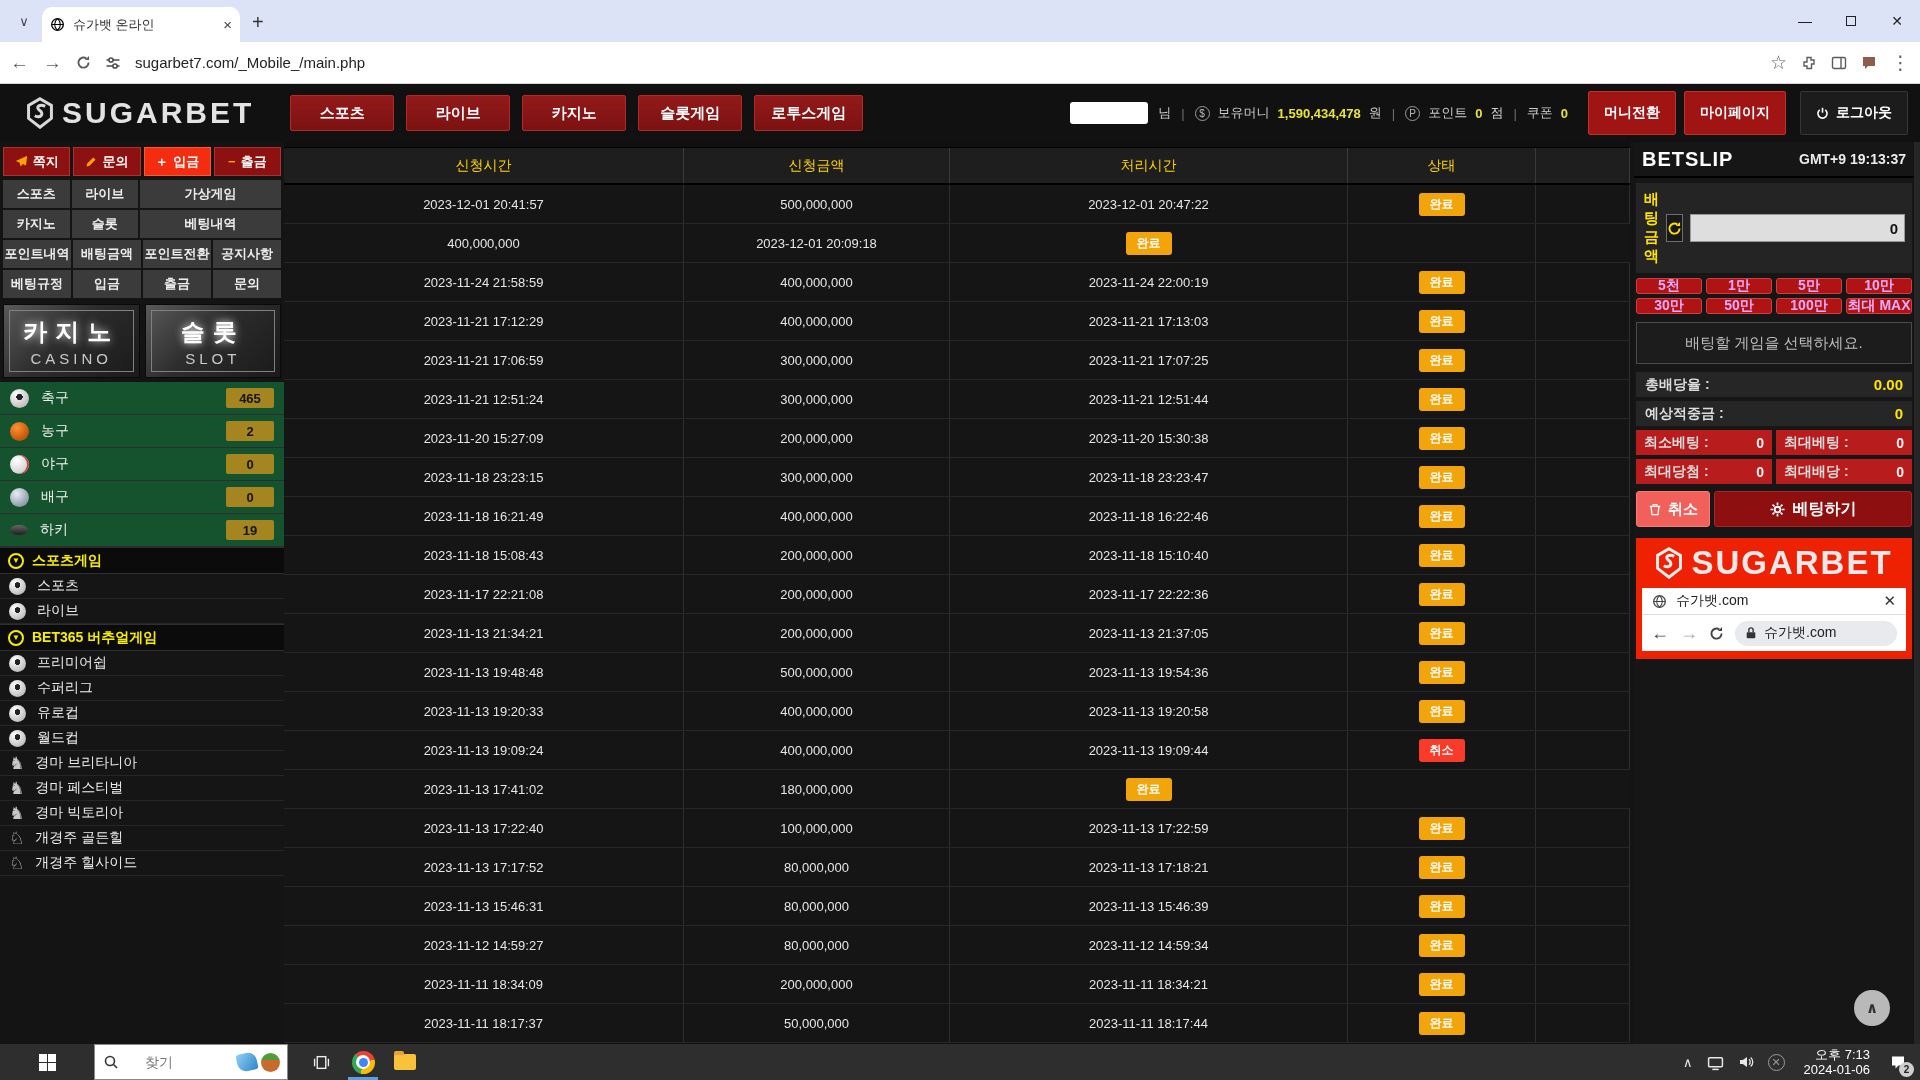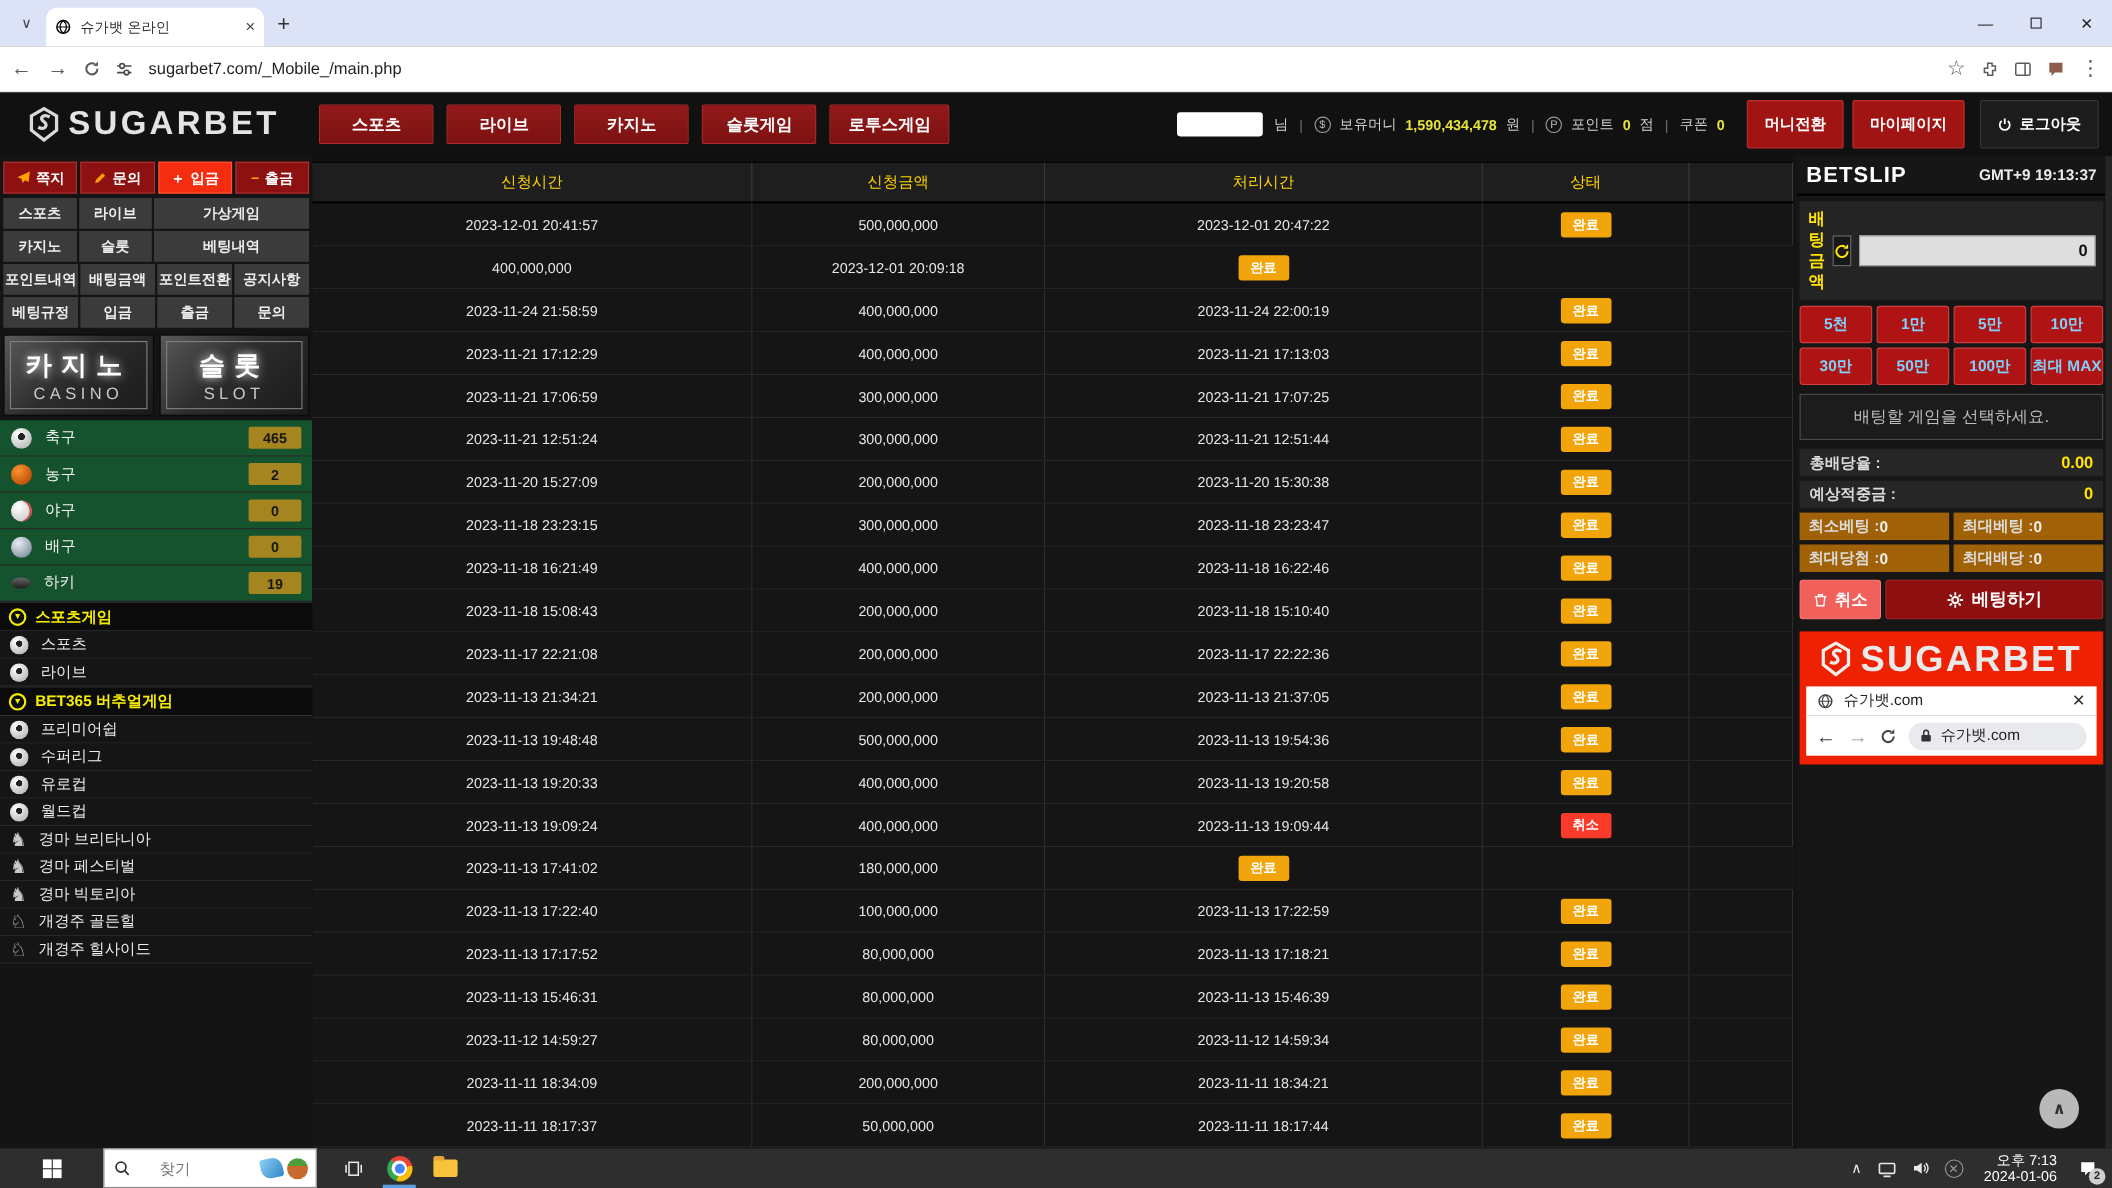--- a/index.html
+++ b/index.html
@@ -82,28 +82,28 @@
   
   .betslip{position:absolute;top:142px;left:1634px;width:280px;bottom:36px;background:#161616;}
   .bs-title{height:36px;display:flex;align-items:center;justify-content:space-between;padding:0 8px;border-bottom:2px solid #000;}
   .bs-title-l{font-size:20px;font-weight:bold;color:#fff;letter-spacing:1px;}
   .bs-gmt{font-size:14px;font-weight:bold;color:#ececec;}
   .bs-amount{margin:5px 2px 3px;background:#242424;display:flex;align-items:center;gap:7px;padding:7px 8px;}
   .bs-amt-label{color:#ffe300;font-size:15px;font-weight:bold;}
   .bs-refresh{width:30px;height:28px;background:#181818;border:1px solid #6e6e6e;display:flex;align-items:center;justify-content:center;color:#ffe300;}
   .bs-input{flex:1;height:28px;background:#dedede;border:1px solid #999;color:#111;font-size:15px;font-weight:bold;text-align:right;padding:0 6px;font-family:inherit;}
   .bs-quick{display:grid;grid-template-columns:repeat(4,1fr);gap:4px;padding:2px 2px;}
-  .bs-qbtn{height:34px;background:#b01313;border:1px solid #d04040;border-radius:3px;color:#7dd3fc;font-size:14px;font-weight:bold;display:flex;align-items:center;justify-content:center;white-space:nowrap;}
+  .bs-qbtn{height:16px;background:#b01313;border:1px solid #d04040;border-radius:3px;color:#f0abfc;font-size:14px;font-weight:bold;display:flex;align-items:center;justify-content:center;white-space:nowrap;}
   .bs-msg{margin:6px 2px;height:42px;border:1px solid #4b4b4b;background:#1c1c1c;display:flex;align-items:center;justify-content:center;color:#bdbdbd;font-size:15px;}
   .bs-stats{display:flex;flex-direction:column;gap:4px;padding:2px 2px;}
   .stat-full{height:25px;background:#262626;display:flex;align-items:center;justify-content:space-between;padding:0 9px;}
   .stat-label{color:#dcdcdc;font-size:14px;font-weight:bold;}
   .stat-val-y{color:#ffe400;font-size:15px;font-weight:bold;}
   .stat-half-row{display:flex;gap:4px;}
-  .stat-half{flex:1;height:25px;background:#a16207;display:flex;align-items:center;padding:0 8px;}
+  .stat-half{flex:1;height:25px;background:#b91c1c;display:flex;align-items:center;justify-content:space-between;padding:0 8px;}
   .stat-val-w{color:#f2f2f2;font-size:14px;font-weight:bold;}
   .bs-actions{display:flex;gap:4px;padding:5px 2px;}
   .bs-cancel{width:74px;height:36px;background:#f1605a;border:1px solid #ff7a73;border-radius:3px;color:#fff;font-size:15px;font-weight:bold;display:flex;align-items:center;justify-content:center;gap:6px;}
   .bs-bet{flex:1;height:36px;background:#8d0f0f;border:1px solid #a82525;border-radius:3px;color:#fff;font-size:16px;font-weight:bold;display:flex;align-items:center;justify-content:center;gap:8px;}
   .bs-banner{margin:6px 2px 0;background:#ee2103;padding:0 0 8px;}
   .banner-logo{height:50px;display:flex;align-items:center;justify-content:center;gap:8px;color:#eee;}
   .banner-logo .logo-text{font-size:33px;letter-spacing:2px;color:#e9e9e9;}
   .widget{background:#fff;margin:0 6px;}
   .wg-tabrow{height:27px;display:flex;align-items:center;gap:9px;padding:0 10px;border-bottom:1px solid #ddd;color:#444;}
   .wg-tab-title{font-size:14px;color:#222;}

